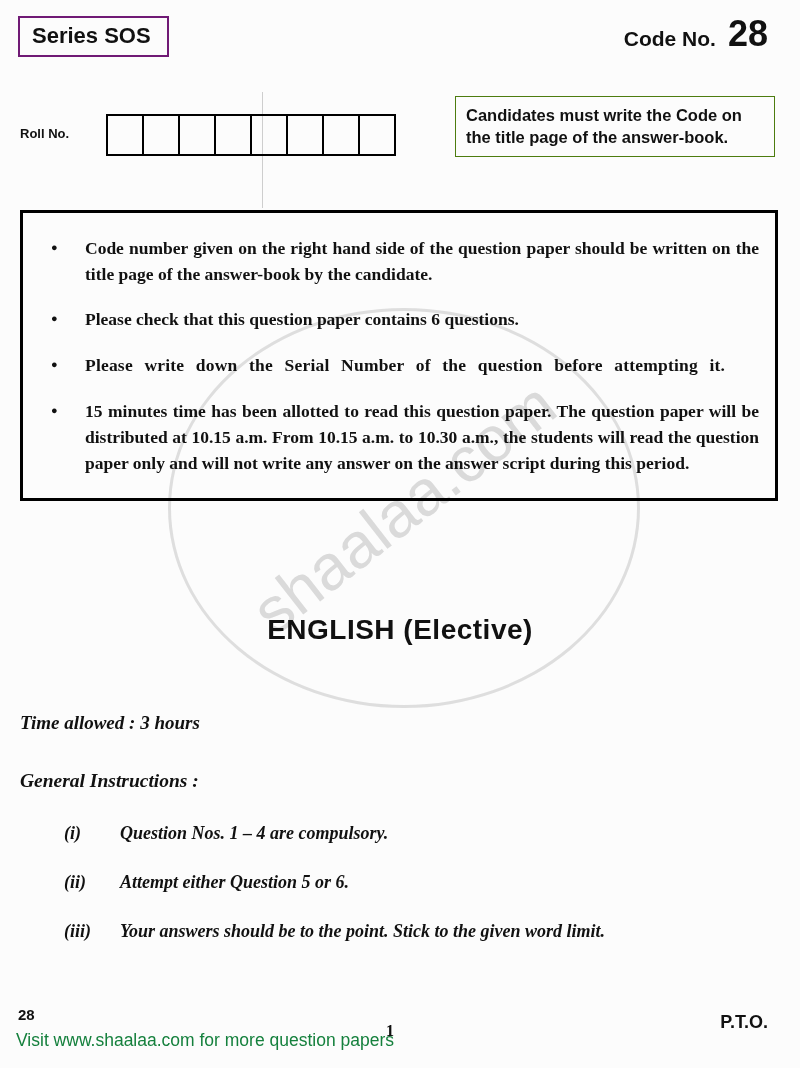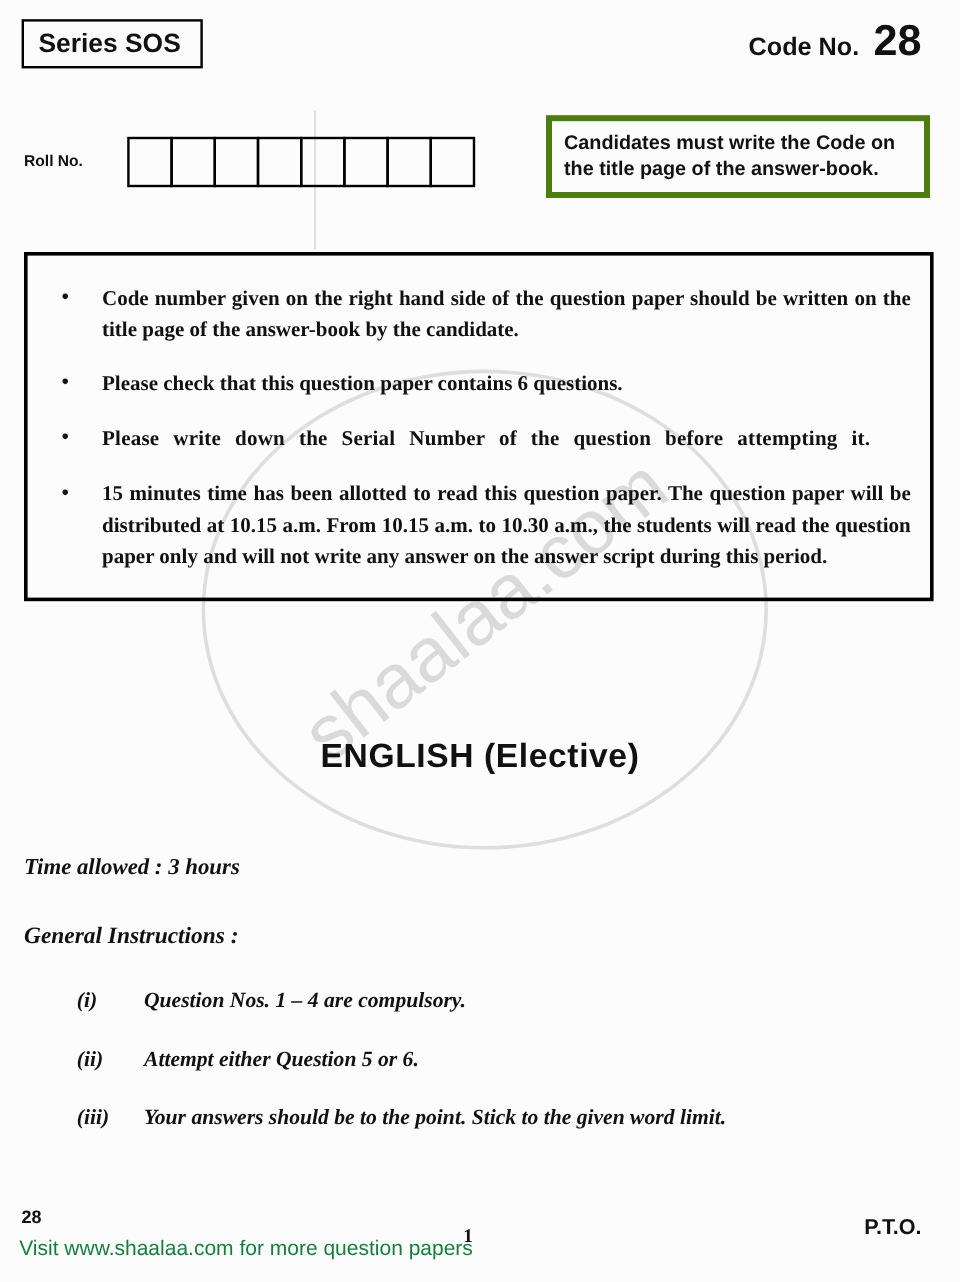--- a/index.html
+++ b/index.html
@@ -25,36 +25,36 @@
     color:rgba(145,145,145,0.32);
     white-space:nowrap;
   }
   .scan-line { position:absolute; left:262px; top:92px; width:1px; height:116px; background:rgba(120,120,120,0.35); z-index:0; }
 
   .content { position:relative; z-index:2; }
 
   
   .series-box {
     position:absolute; left:18px; top:16px;
-    border:2px solid #000000; padding:5px 16px 6px 12px;
+    border:2px solid #701a75; padding:5px 16px 6px 12px;
     font-family:"Liberation Sans", sans-serif;
     font-weight:bold; font-size:22px;
   }
   .code-wrap { position:absolute; right:32px; top:16px; display:flex; align-items:baseline; gap:12px; }
   .code-label { font-family:"Liberation Sans", sans-serif; font-weight:bold; font-size:21px; }
   .code-number { font-family:"Liberation Sans", sans-serif; font-weight:bold; font-size:36px; line-height:1; }
 
   .roll-label { position:absolute; left:20px; top:126px; font-weight:bold; font-size:13px; font-family:"Liberation Sans", sans-serif; }
   .roll-boxes { position:absolute; left:106px; top:114px; display:flex; }
   .roll-box { width:38px; height:42px; border:2px solid #000; margin-left:-2px; background:transparent; }
   .roll-box:first-child { margin-left:0; }
 
   .cand-box {
     position:absolute; left:455px; top:96px; width:320px;
-    border:5px solid #4d7c0f; padding:7px 10px 8px 10px;
+    border:1px solid #4d7c0f; padding:7px 10px 8px 10px;
     font-family:"Liberation Sans", sans-serif;
     font-weight:bold; font-size:16.5px; line-height:22px;
   }
 
   
   .notice-box {
     position:absolute; left:20px; top:210px; width:758px;
     border:3px solid #000;
     padding:22px 14px 18px 24px;
   }

